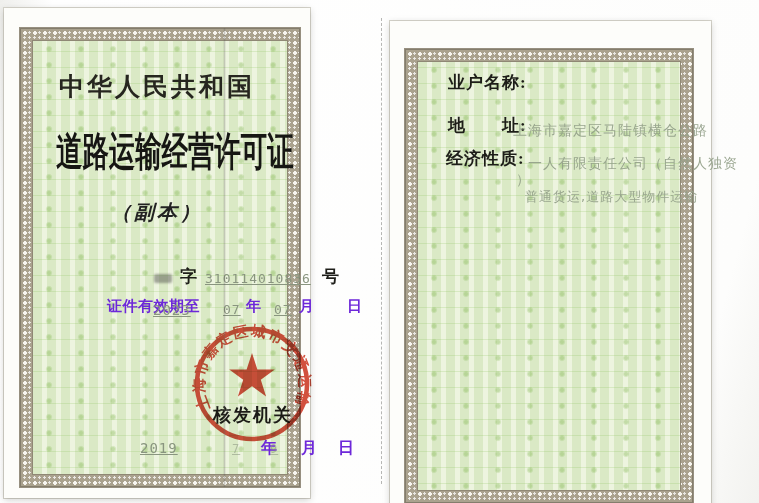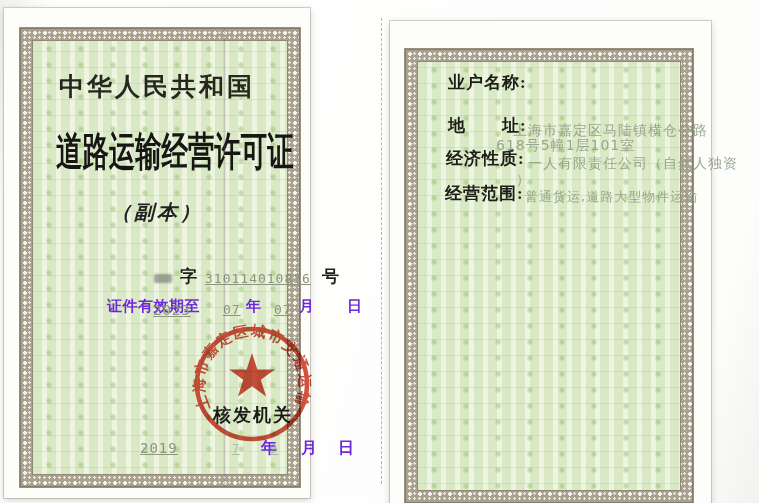--- a/index.html
+++ b/index.html
@@ -103,21 +103,19 @@
 
 <div class="page page-right">
   <div class="frame frame-r">
     <div class="greenpat"></div>
   </div>
 
   <span class="abs r-lbl" style="left:58px;top:50px;">业户名称:</span>
 
   <span class="abs r-lbl" style="left:58px;top:93px;">地　　址:</span>
   <span class="abs ink-cjk r-val" style="left:123px;top:101px;">上海市嘉定区马陆镇横仓公路</span>
-  <span class="abs ink-cjk r-val" style="left:106px;top:116px;">618号5幢1层101室</span>
 
   <span class="abs r-lbl" style="left:56px;top:126px;">经济性质:</span>
   <span class="abs ink-cjk r-val" style="left:138px;top:134px;">一人有限责任公司（自然人独资</span>
   <span class="abs ink-cjk r-val" style="left:126px;top:150px;">）</span>
 
-  <span class="abs r-lbl" style="left:55px;top:161px;">经营范围:</span>
   <span class="abs ink-cjk r-val" style="left:135px;top:167px;font-size:13px;">普通货运,道路大型物件运输</span>
 </div>
 
 </body></html>

